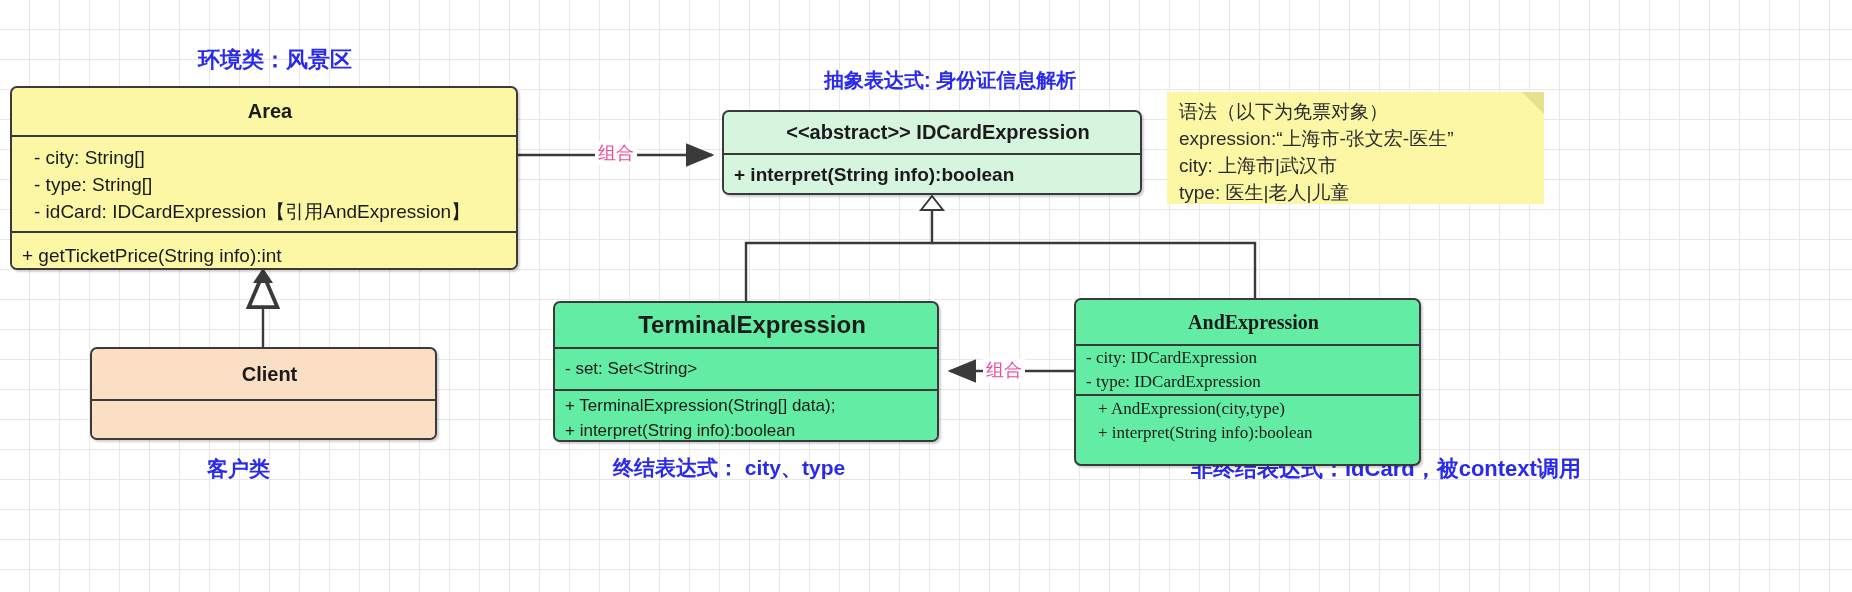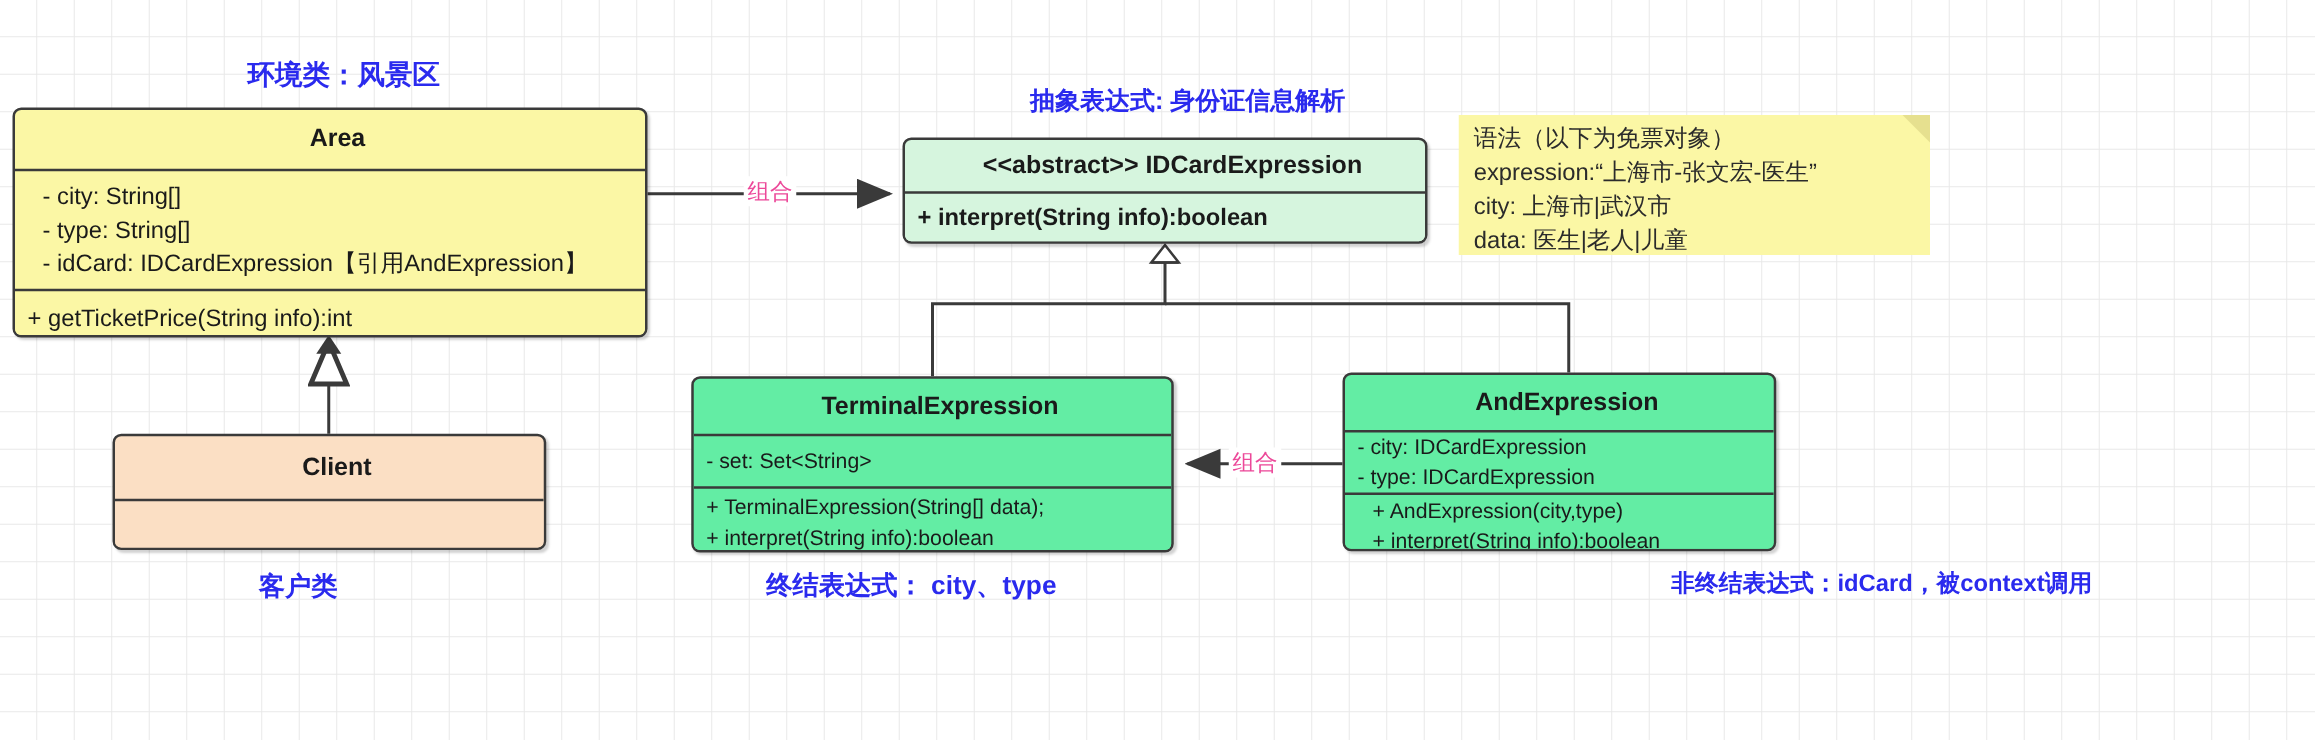--- a/index.html
+++ b/index.html
@@ -64,27 +64,27 @@
   #area-box .sect.attrs .ln{line-height:27px;}
   #area-box .sect.ops{height:45px;}
 
   
   #idcard-box{left:722px;top:110px;width:420px;height:85px;font-size:19px;}
   #idcard-box .title{height:41px;font-size:20px;}
   #idcard-box .sect.ops{height:40px;font-weight:bold;}
 
   
   #terminal-box{left:553px;top:301px;width:386px;height:141px;font-size:17px;}
-  #terminal-box .title{height:44px;font-size:20px;}
+  #terminal-box .title{height:44px;font-size:24px;}
   #terminal-box .sect.attrs{height:40px;}
   #terminal-box .sect.ops{height:53px;}
   #terminal-box .sect.ops .ln{line-height:25px;}
 
   
-  #and-box{left:1074px;top:298px;width:347px;height:143px;font-size:17px;}
+  #and-box{left:1074px;top:298px;width:347px;height:168px;font-size:17px;font-family:Liberation Serif, serif;}
   #and-box .title{height:44px;font-size:20px;}
   #and-box .sect.attrs{height:48px;}
   #and-box .sect.attrs .ln{line-height:24px;}
   #and-box .sect.ops{height:49px;}
   #and-box .sect.ops .ln{line-height:24px;padding-left:22px;}
 
   
   #client-box{left:90px;top:347px;width:347px;height:93px;font-size:20px;}
   #client-box .title{height:50px;}
   #client-box .sect.ops{height:39px;}
@@ -110,21 +110,21 @@
   .lbl{
     position:absolute;
     color:#2a2aee;
     font-weight:bold;
     white-space:nowrap;
   }
   #lbl-area{left:198px;top:45px;font-size:22px;}
   #lbl-abstract{left:824px;top:67px;font-size:20px;}
   #lbl-client{left:207px;top:455px;font-size:21px;}
   #lbl-terminal{left:613px;top:454px;font-size:21px;}
-  #lbl-and{left:1337px;top:454px;font-size:19px;}
+  #lbl-and{left:1191px;top:454px;font-size:22px;}
 
   
   .conn-lbl{
     position:absolute;
     font-size:18px;color:#ec4899;
     background:#ffffff;
     padding:0 3px;
     white-space:nowrap;
   }
   #conn-lbl-1{left:595px;top:141px;}
@@ -227,16 +227,16 @@
     <div class="sect ops">
       <div class="ln"></div>
     </div>
   </div>
 
   <div id="note">
     <div class="corner"></div>
     <div class="ln">语法（以下为免票对象）</div>
     <div class="ln">expression:“上海市-张文宏-医生”</div>
     <div class="ln">city: 上海市|武汉市</div>
-    <div class="ln">data: 医生|老人|儿童</div>
+    <div class="ln">type: 医生|老人|儿童</div>
   </div>
 
 </div>
 
 </body></html>

